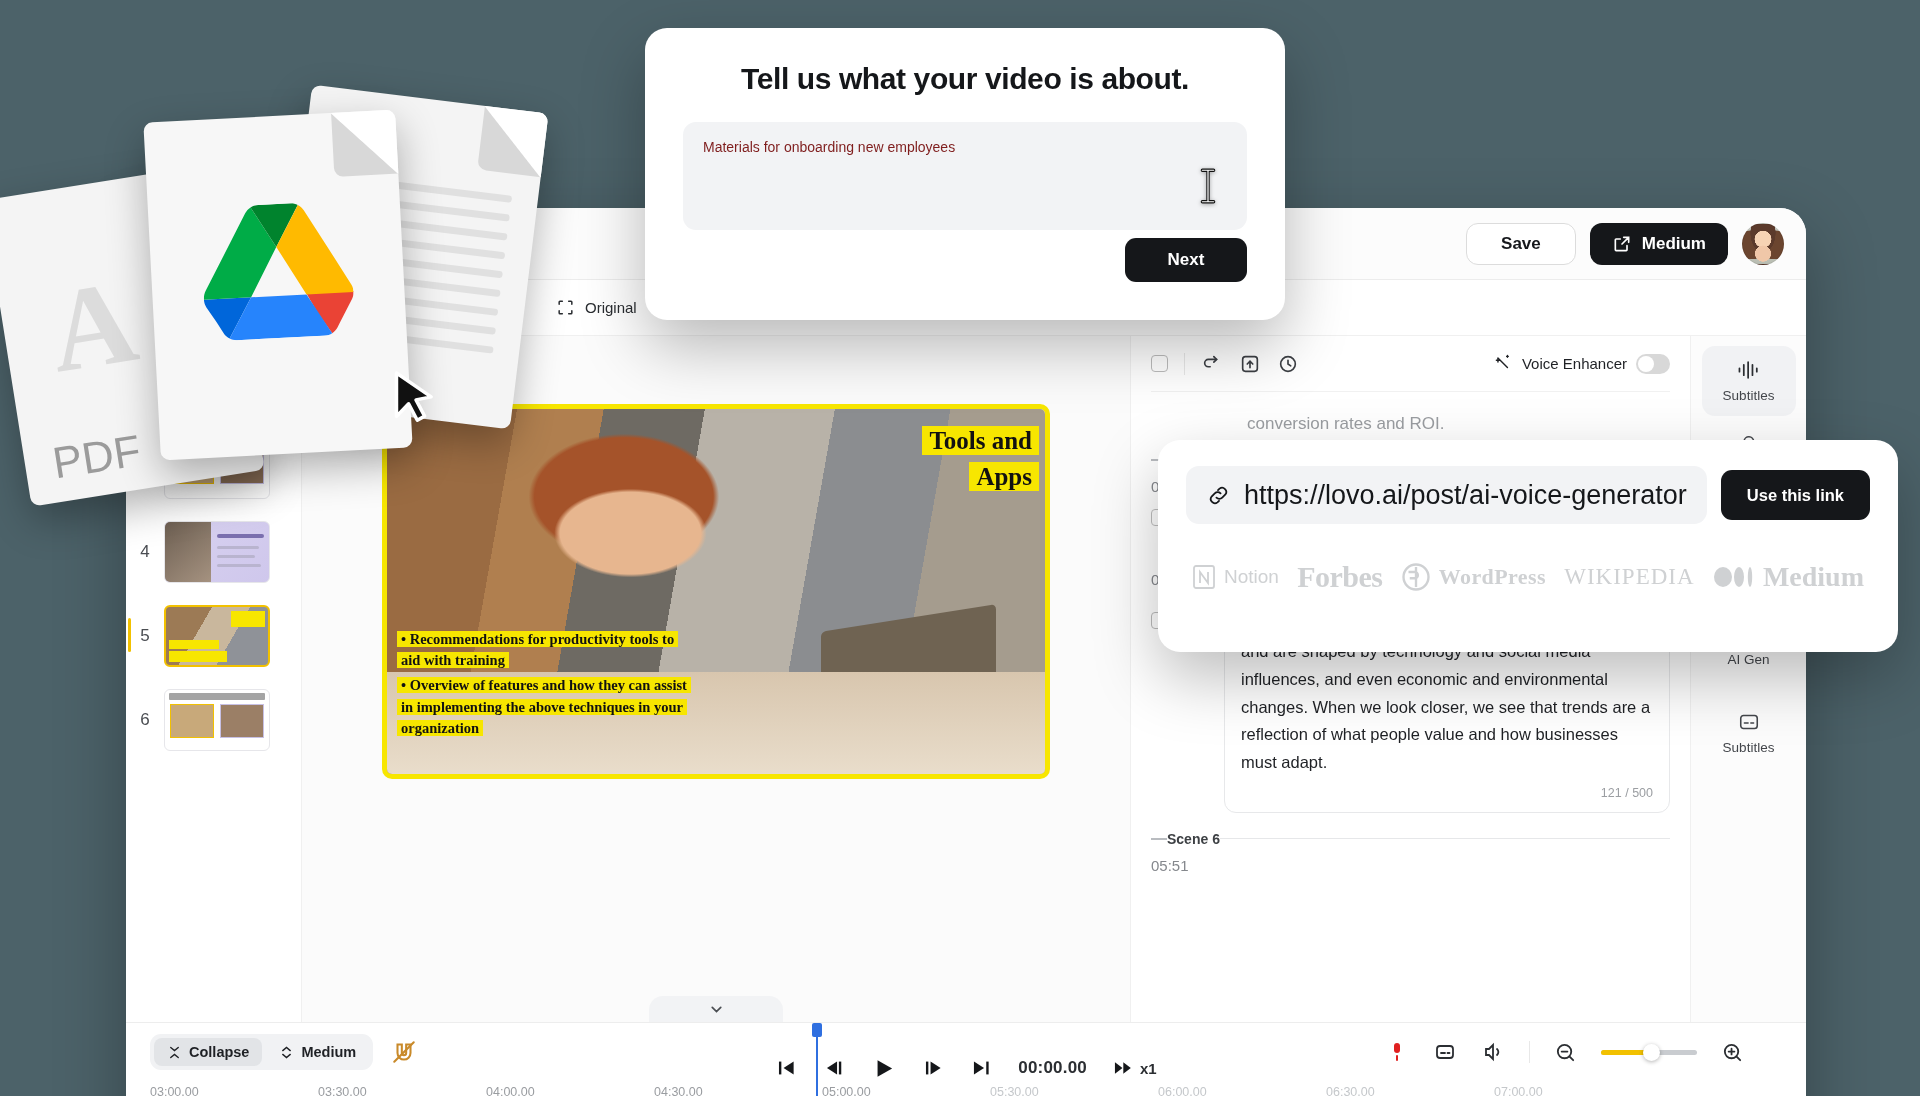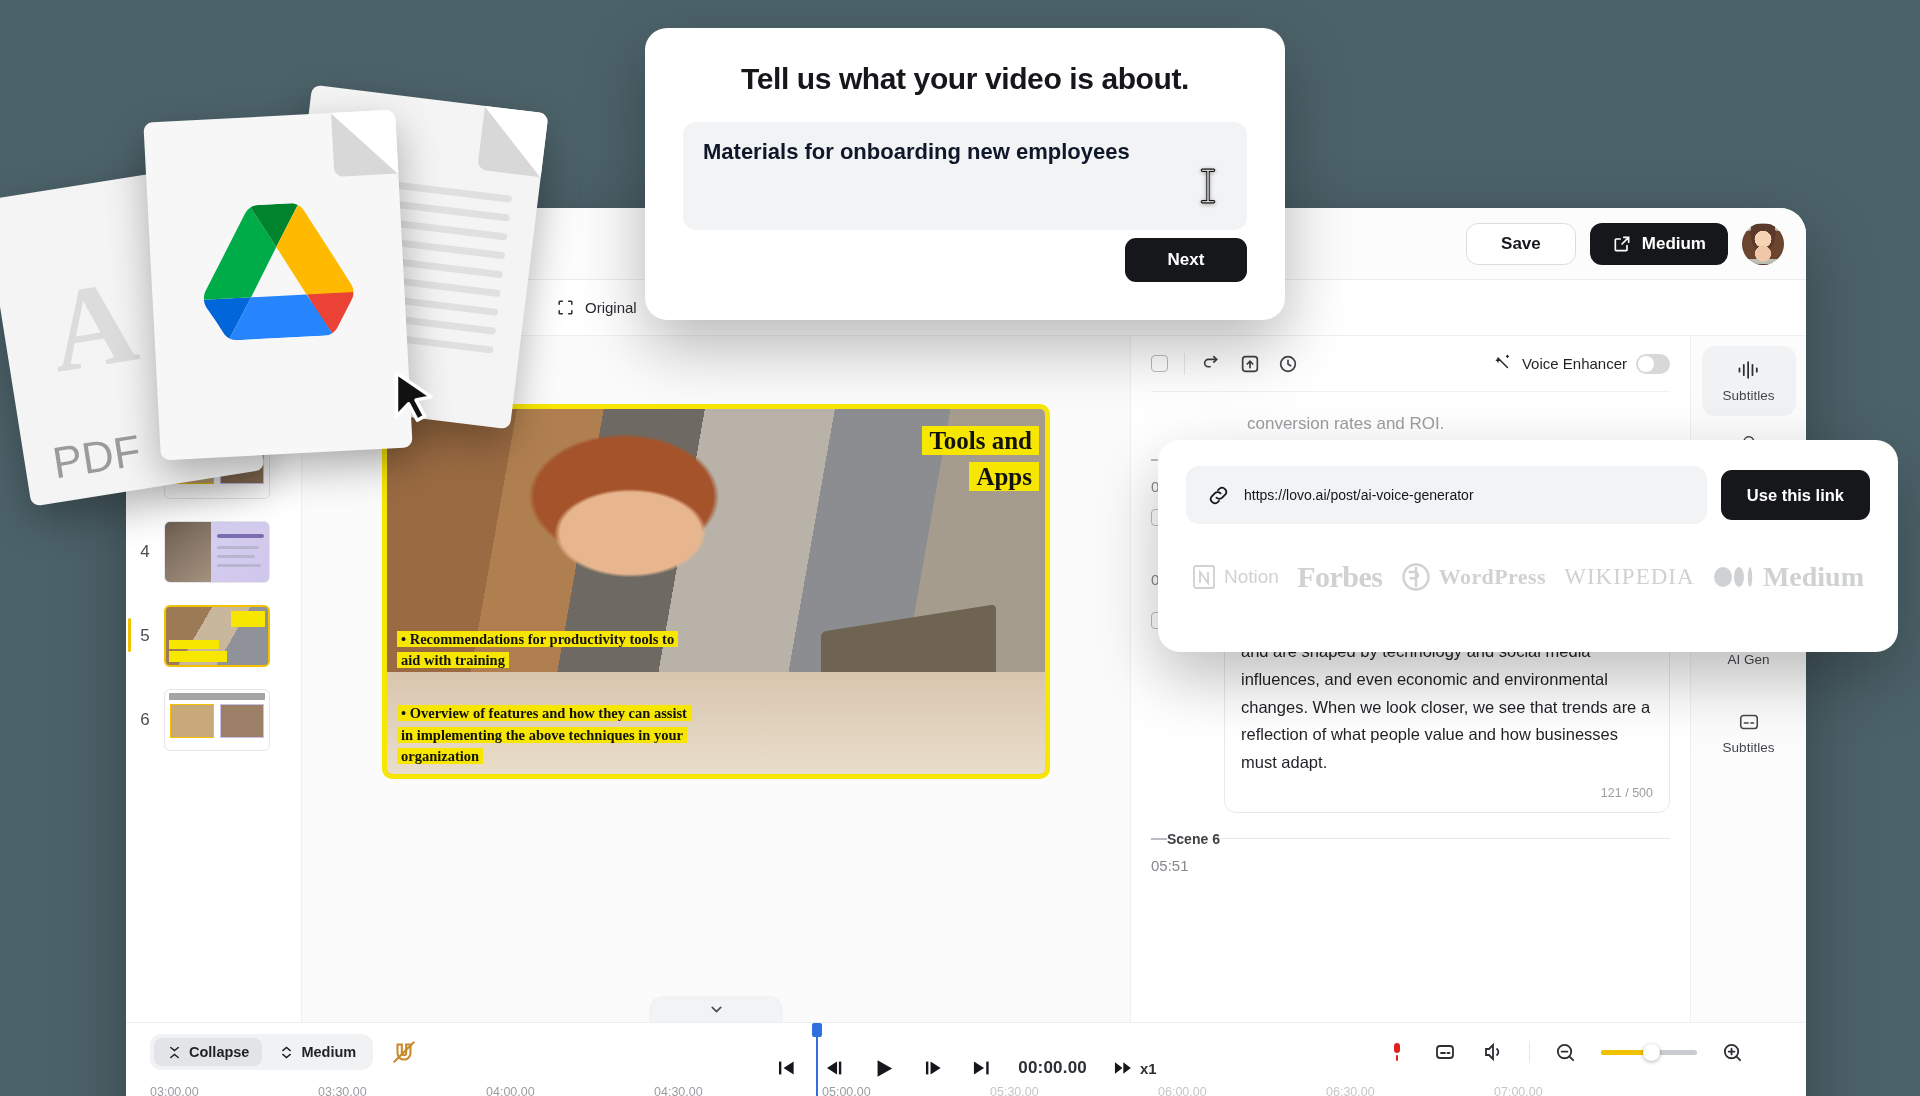--- a/index.html
+++ b/index.html
@@ -126,21 +126,21 @@
     color:#111; line-height:1.42;
   }
   .cap-title span { background:#f7e600; padding:1px 7px; box-decoration-break: clone; -webkit-box-decoration-break: clone; }
   .cap-b {
     position:absolute; left:10px;
     font-family:"Liberation Serif", serif; font-weight:700; font-size:14.5px;
     color:#111; line-height:1.5; max-width:300px;
   }
   .cap-b span { background:#f7e600; padding:0 4px; box-decoration-break: clone; -webkit-box-decoration-break: clone; }
   .cap-b1 { bottom:102px; }
-  .cap-b2 { bottom:6px; }
+  .cap-b2 { bottom:34px; }
 
   .collapse-handle {
     position:absolute; left:50%; transform:translateX(-50%); bottom:0;
     width:134px; height:26px; background:#f2f3f5;
     border-radius:14px 14px 0 0; display:flex; align-items:center; justify-content:center;
   }
 
   
   .script-panel {
     position: absolute; right: 116px; top: 128px; width: 560px; bottom: 186px;
@@ -221,42 +221,42 @@
 
   
   .modal-prompt {
     position:absolute; left:645px; top:28px; width:640px; height:292px;
     background:#fff; border-radius:22px; box-shadow:0 26px 64px rgba(0,0,0,.28);
     padding:34px 38px 26px 38px; z-index:30;
   }
   .modal-title { text-align:center; font-size:30px; font-weight:700; color:#15171a; letter-spacing:-.4px; }
   .modal-input {
     margin-top:26px; height:108px; background:#f2f3f5; border-radius:13px;
-    padding:17px 20px; font-size:22px; color:#0f172a; position:relative;font-weight:bold;
+    padding:17px 20px; font-size:14px; color:#7f1d1d; position:relative;
   }
   .text-caret {
     position:absolute; left:516px; top:44px; width:18px; height:40px;
     color:#111;
   }
   .btn-next {
     float:right; margin-top:8px; width:122px; height:44px; border-radius:11px;
     background:#15171a; color:#fff; font-size:17px; font-weight:700;
     display:flex; align-items:center; justify-content:center;
   }
 
   .link-card {
     position:absolute; right:22px; top:440px; width:740px; height:212px;
     background:#fff; border-radius:22px; box-shadow:0 26px 64px rgba(0,0,0,.26);
     padding:26px 28px; z-index:30;
   }
   .link-row { display:flex; align-items:center; gap:14px; }
   .link-input {
     flex:1; height:58px; background:#f2f3f5; border-radius:13px;
     display:flex; align-items:center; gap:13px; padding:0 20px;
-    font-size:14px; color:#15171a; font-weight:500;
+    font-size:27px; color:#15171a; font-weight:500;
   }
   .btn-uselink {
     height:50px; padding:0 26px; border-radius:11px; background:#15171a; color:#fff;
     font-size:16.5px; font-weight:700; display:flex; align-items:center; justify-content:center;
   }
   .logos { display:flex; align-items:center; justify-content:space-between; margin-top:36px; padding:0 6px; color:#cfd1d3; }
   .logo { display:flex; align-items:center; gap:8px; }
   .logo-notion { font-size:19px; font-weight:500; }
   .logo-forbes { font-family:"Liberation Serif",serif; font-size:30px; font-weight:700; letter-spacing:-.5px; }
   .logo-wp { font-family:"Liberation Serif",serif; font-size:22px; font-weight:700; letter-spacing:.4px; }

